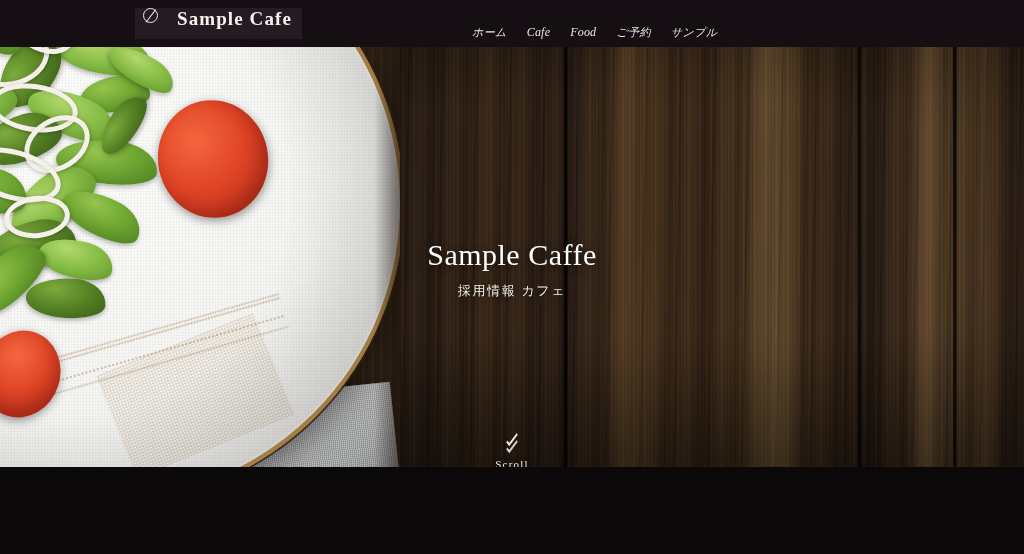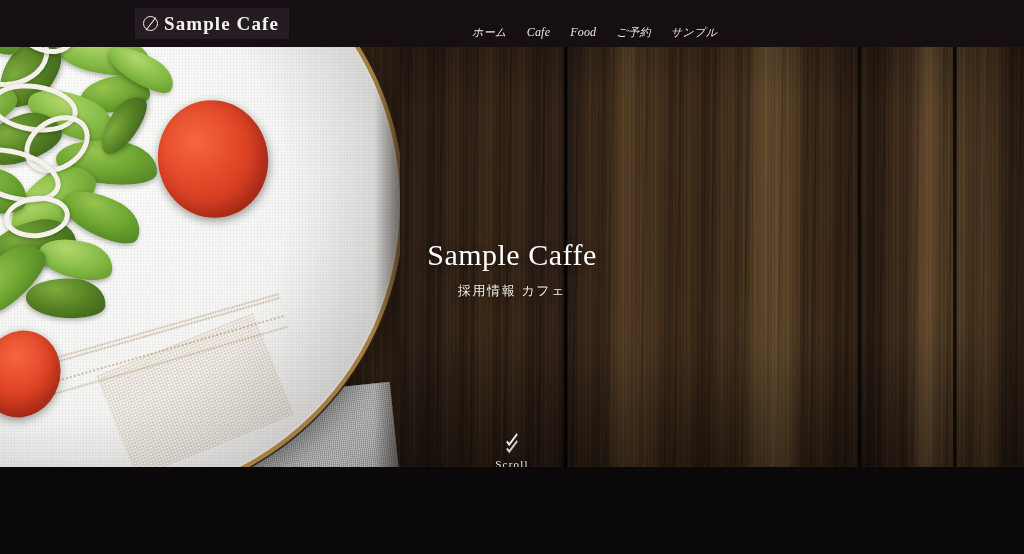--- a/index.html
+++ b/index.html
@@ -349,22 +349,21 @@
     align-items: center;
     z-index: 40;
   }
   #logo {
     position: absolute;
     left: 135px;
     top: 8px;
     height: 31px;
     padding: 0 10px 0 8px;
     display: flex;
-    align-items: center;
-    gap: 6px;
+    gap: 19px;
     background: #241c22;
     text-decoration: none;
   }
   #logo-mark {
     width: 15px; height: 15px;
     border: 1.4px solid #efece9;
     border-radius: 50%;
     position: relative;
     flex: 0 0 auto;
   }

